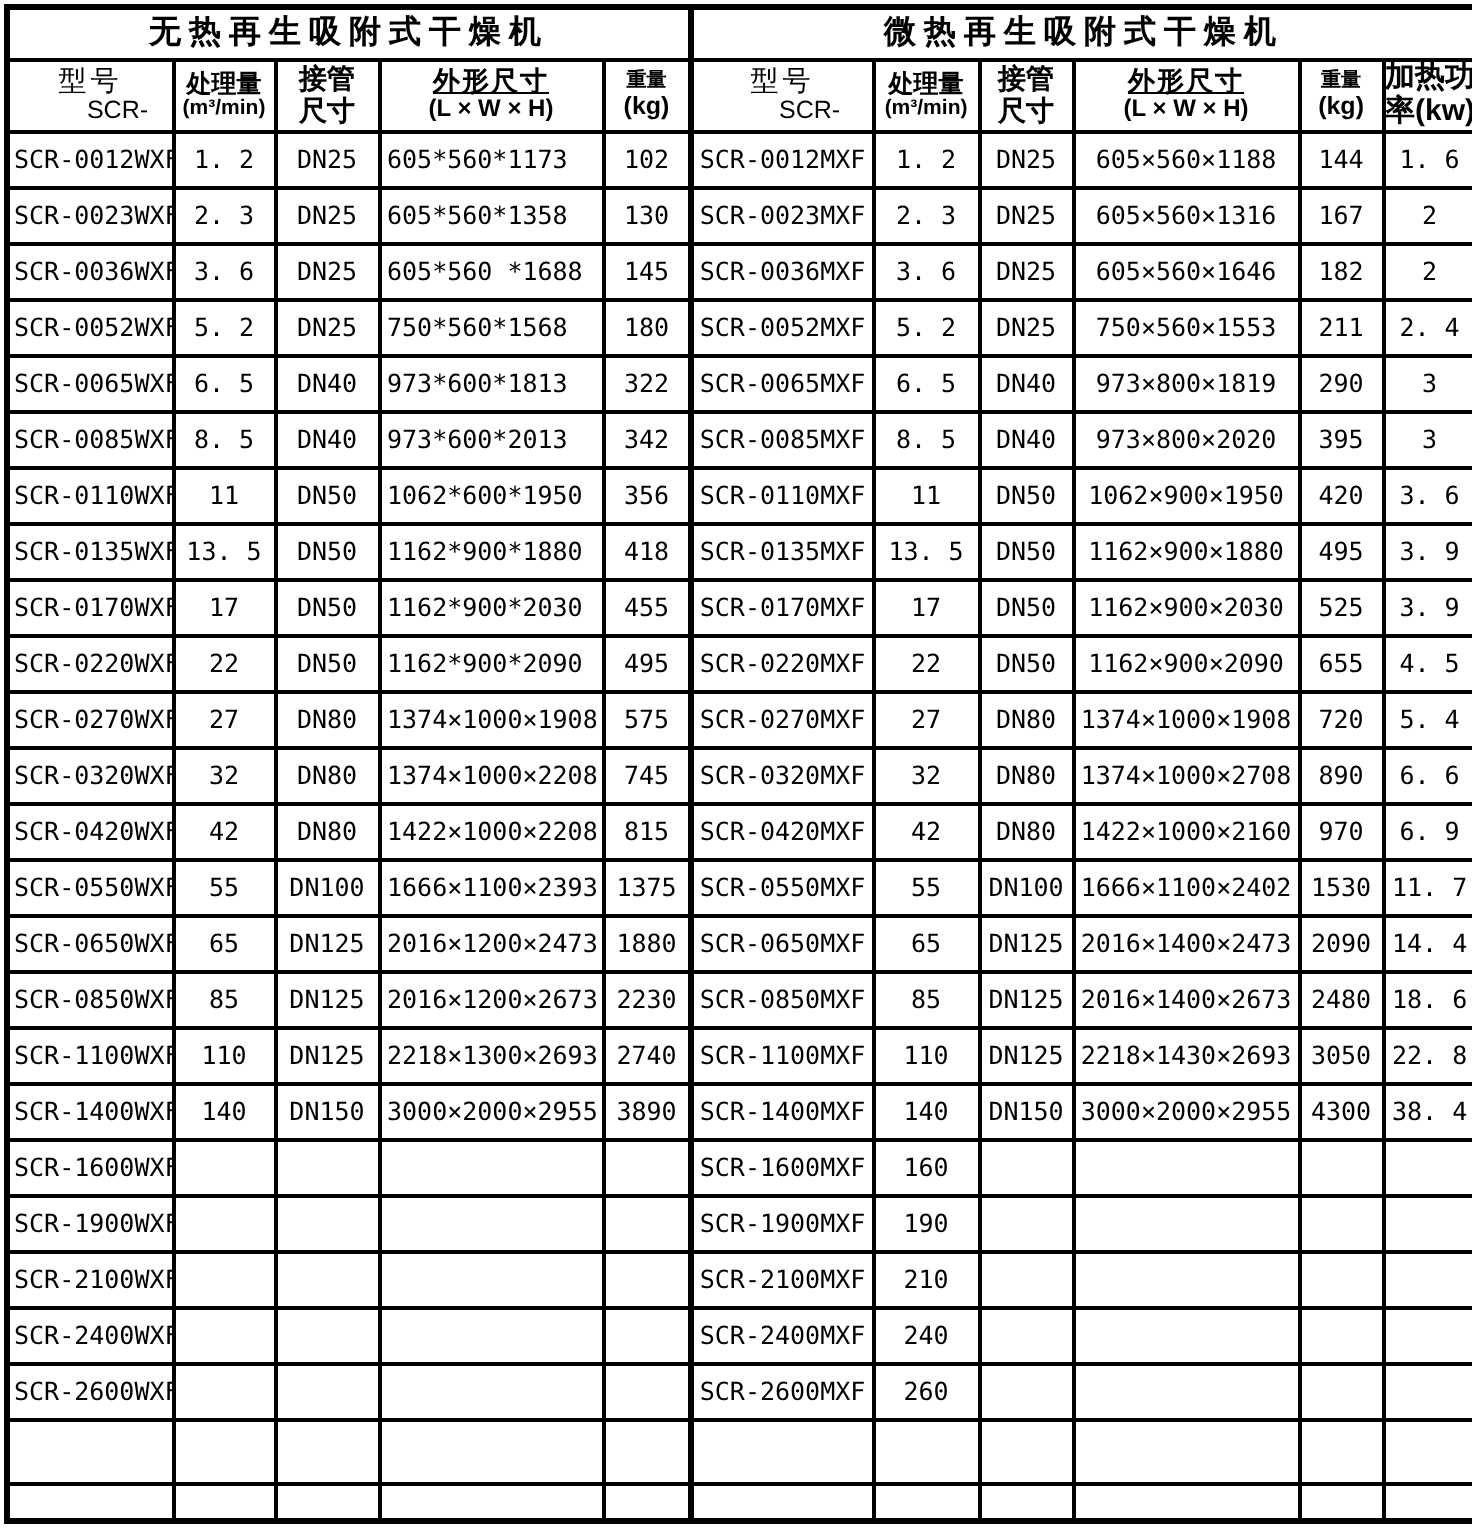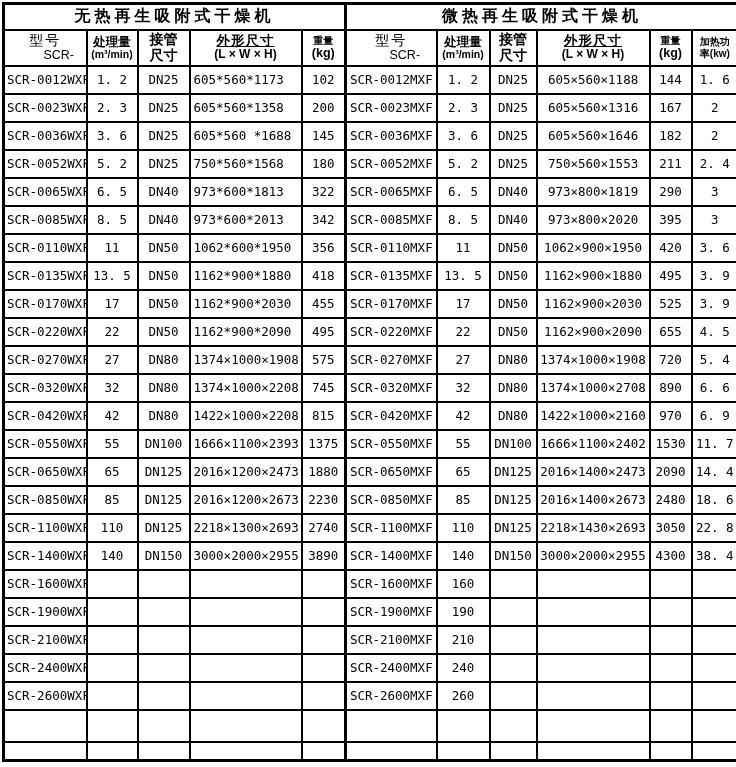--- a/index.html
+++ b/index.html
@@ -47,21 +47,21 @@
   .col-model .hdr-sub         { font-weight: normal; font-size: 12.5px; letter-spacing: 0; margin-left: 27px; }
   .col-capacity .hdr-main     { font-size: 12.5px; }
   .col-capacity .hdr-sub      { font-size: 10.5px; }
   .col-pipe-size .hdr-main,
   .col-pipe-size .hdr-sub     { font-size: 14px; }
   .col-dimensions .hdr-main   { font-size: 13.5px; letter-spacing: 1px; text-decoration: underline; }
   .col-dimensions .hdr-sub    { font-size: 12px; letter-spacing: 0; }
   .col-weight .hdr-main       { font-size: 10px; }
   .col-weight .hdr-sub        { font-size: 12.5px; }
   .col-heating-power .hdr-main,
-  .col-heating-power .hdr-sub { font-size: 10px; }
+  .col-heating-power .hdr-sub { font-size: 15px; }
 
   tbody tr { height: 28px; }
   tbody tr.empty-row-1 { height: 32px; }
   tbody tr.empty-row-2 { height: 19px; }
   tbody td {
     font-family: "DejaVu Sans Mono", "Liberation Sans", sans-serif;
     font-size: 12.5px;
   }
   
   td.c0 { text-align: right; padding-left: 2px; }
@@ -149,21 +149,21 @@
           <td class="c7">DN25</td>
           <td class="c8">605×560×1188</td>
           <td class="c9">144</td>
           <td class="c10">1. 6</td>
         </tr>
         <tr>
           <td class="c0">SCR-0023WXF</td>
           <td class="c1">2. 3</td>
           <td class="c2">DN25</td>
           <td class="c3">605*560*1358</td>
-          <td class="c4 sec-end">200</td>
+          <td class="c4 sec-end">130</td>
           <td class="c5">SCR-0023MXF</td>
           <td class="c6">2. 3</td>
           <td class="c7">DN25</td>
           <td class="c8">605×560×1316</td>
           <td class="c9">167</td>
           <td class="c10">2</td>
         </tr>
         <tr>
           <td class="c0">SCR-0036WXF</td>
           <td class="c1">3. 6</td>

